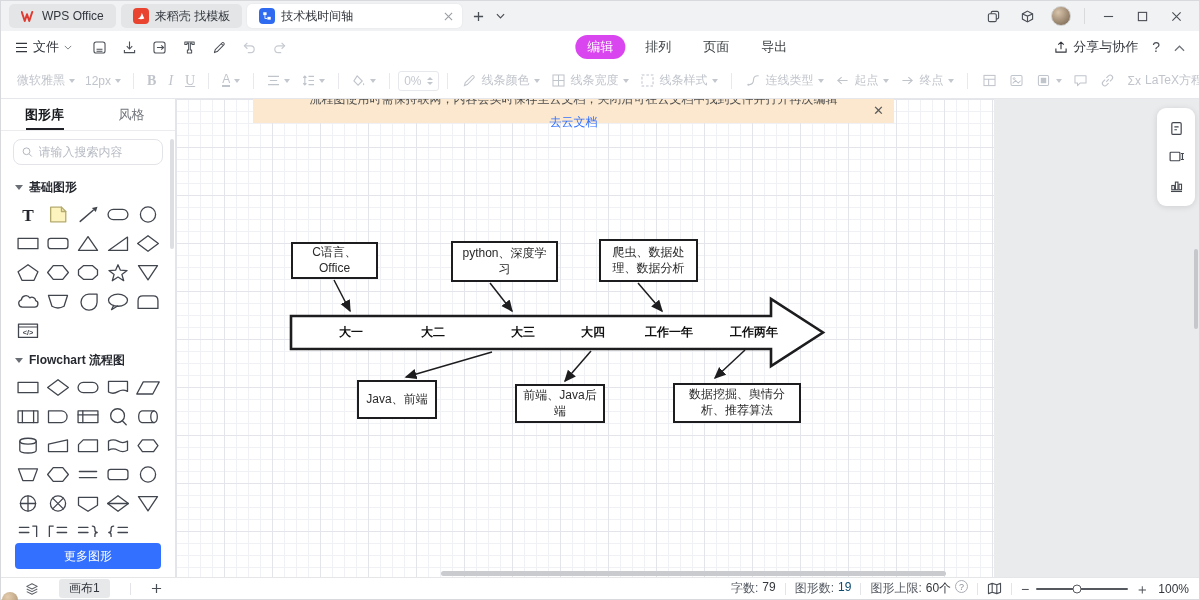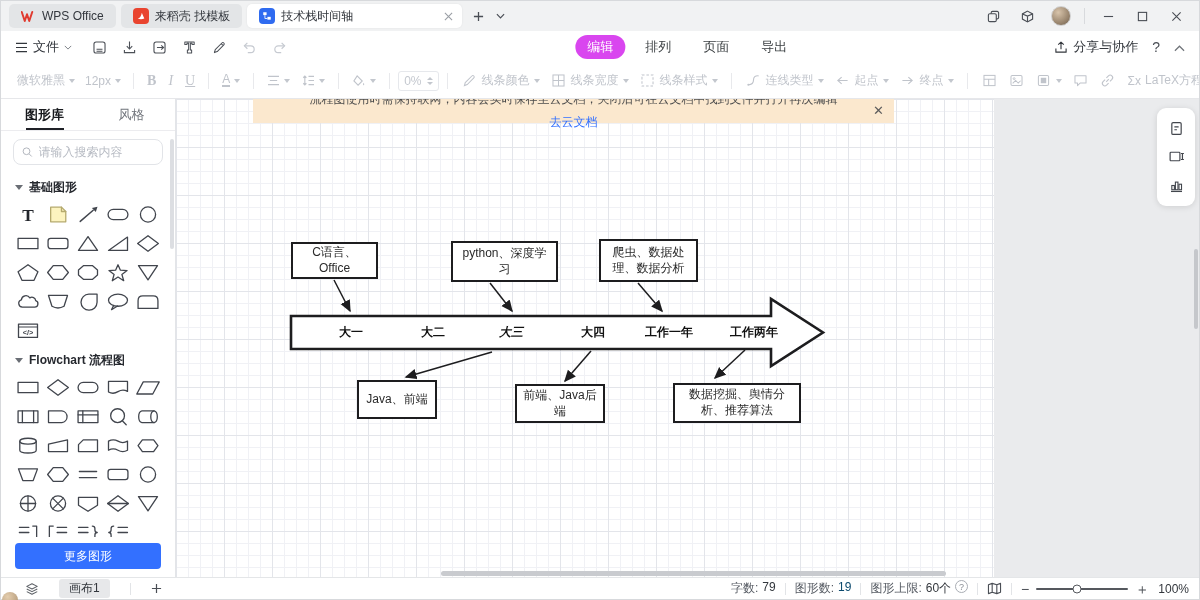--- a/index.html
+++ b/index.html
@@ -726,21 +726,21 @@
             <line x1="569" y1="251" x2="539" y2="279" stroke="#1d1d1f" stroke-width="1.5" marker-end="url(#ah)"></line>
           </svg>
           <div class="dg-box" style="left:115px;top:143px;width:87px;height:37px;">C语言、Office</div>
           <div class="dg-box" style="left:275px;top:142px;width:107px;height:41px;">python、深度学习</div>
           <div class="dg-box" style="left:423px;top:140px;width:99px;height:43px;">爬虫、数据处理、数据分析</div>
           <div class="dg-box" style="left:181px;top:281px;width:80px;height:39px;">Java、前端</div>
           <div class="dg-box" style="left:339px;top:285px;width:90px;height:39px;">前端、Java后端</div>
           <div class="dg-box" style="left:497px;top:284px;width:128px;height:40px;">数据挖掘、舆情分析、推荐算法</div>
           <span class="tl-label" style="left:175px;top:233px;">大一</span>
           <span class="tl-label" style="left:257px;top:233px;">大二</span>
-          <span class="tl-label" style="left:335px;top:233px;font-style:italic;">大三</span>
+          <span class="tl-label" style="left:347px;top:233px;">大三</span>
           <span class="tl-label" style="left:417px;top:233px;">大四</span>
           <span class="tl-label" style="left:493px;top:233px;">工作一年</span>
           <span class="tl-label" style="left:578px;top:233px;">工作两年</span>
         </div>
 
       <div class="banner">
         <span>流程图使用时需保持联网，内容会实时保存至云文档，关闭后可在云文档中找到文件并打开再次编辑</span>
         <a>去云文档</a>
         <span class="banner-close">✕</span>
       </div>

